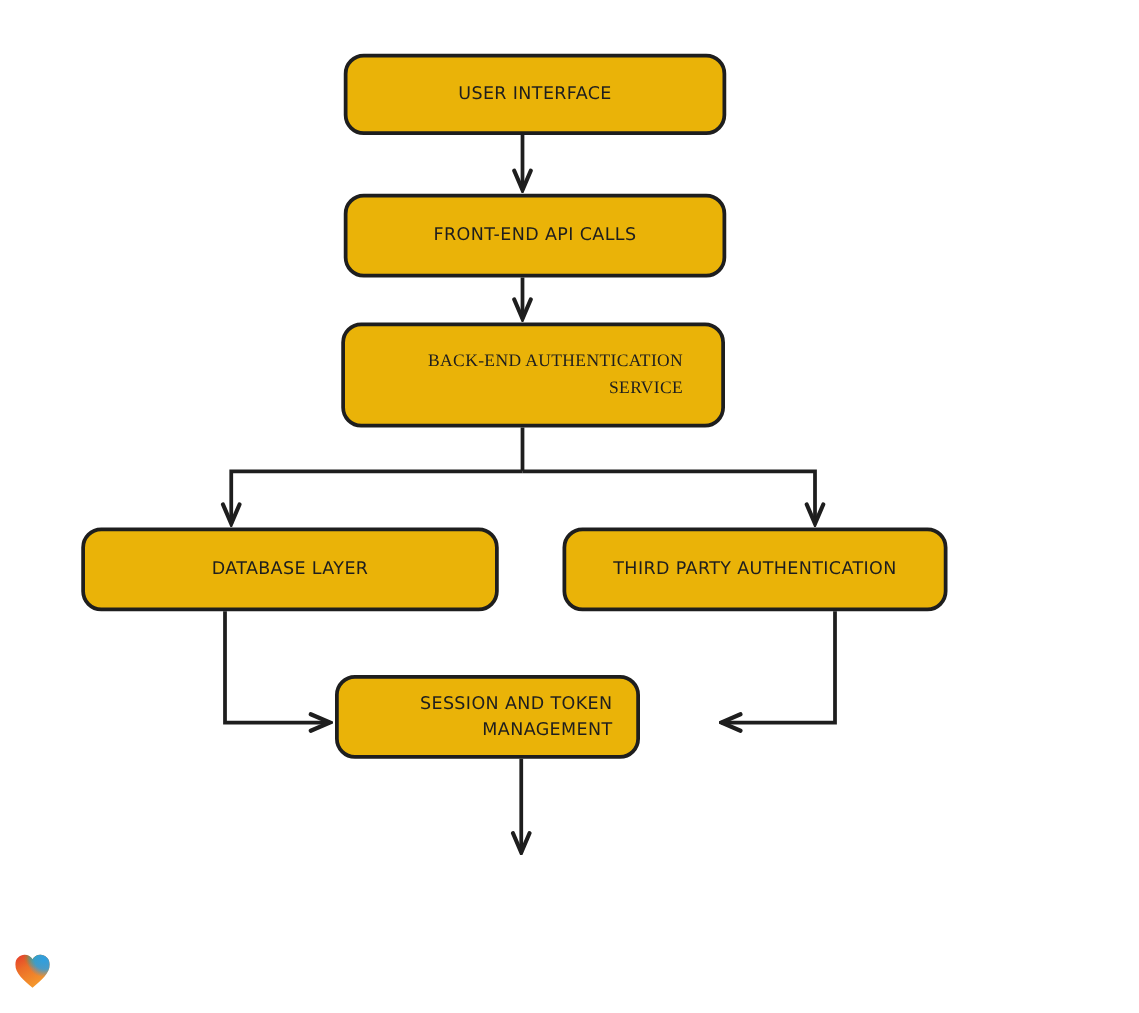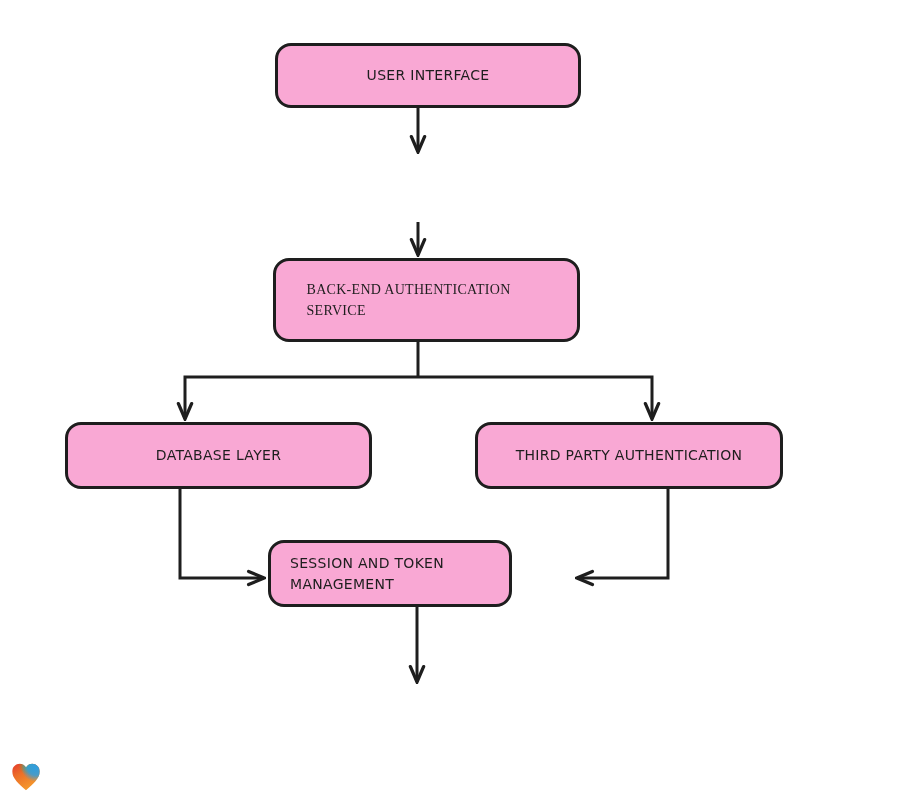--- a/index.html
+++ b/index.html
@@ -24,27 +24,27 @@
   }
   .edge-layer path {
     fill: none;
     stroke: #1e1e1e;
     stroke-width: 3;
     stroke-linejoin: miter;
   }
   .node {
     position: absolute;
     box-sizing: border-box;
-    background: #f9a8d4;
+    background: #eab308;
     border: 3.5px solid #1e1e1e;
     border-radius: 16px;
     display: flex;
     align-items: center;
     justify-content: center;
-    text-align: left;
+    text-align: right;
     color: #1e1e1e;
     font-size: 14px;
     line-height: 21px;
     letter-spacing: 0.3px;
     padding: 0 2px;
   }
   .node span {
     display: block;
   }
   .node .wrap-240 { max-width: 240px; }
@@ -76,30 +76,33 @@
     <path d="M418 377 L652 377 L652 419" marker-end="url(#arw)"></path>
     <path d="M180 489 L180 578 L264 578" marker-end="url(#arw)"></path>
     <path d="M668 489 L668 578 L577 578" marker-end="url(#arw)"></path>
     <path d="M417 607 L417 682" marker-end="url(#arw)"></path>
   </svg>
 
   <div class="node" style="left:275px; top:43px; width:306px; height:65px;">
     <span>USER INTERFACE</span>
   </div>
 
+  <div class="node" style="left:275px; top:155px; width:306px; height:67px;">
+    <span>FRONT-END API CALLS</span>
+  </div>
 
   <div class="node" style="left:273px; top:258px; width:307px; height:84px;font-family:Liberation Serif, serif;">
     <span class="wrap-240">BACK-END AUTHENTICATION SERVICE</span>
   </div>
 
-  <div class="node" style="left:65px; top:422px; width:307px; height:67px;">
+  <div class="node" style="left:65px; top:422px; width:334px; height:67px;">
     <span>DATABASE LAYER</span>
   </div>
 
-  <div class="node" style="left:450px; top:422px; width:308px; height:67px;margin-left:25px;">
+  <div class="node" style="left:450px; top:422px; width:308px; height:67px;">
     <span>THIRD PARTY AUTHENTICATION</span>
   </div>
 
   <div class="node" style="left:268px; top:540px; width:244px; height:67px;">
     <span class="wrap-200">SESSION AND TOKEN MANAGEMENT</span>
   </div>
 
 
   <div class="logo">
     <svg width="34" height="34" viewBox="0 0 32 32">

